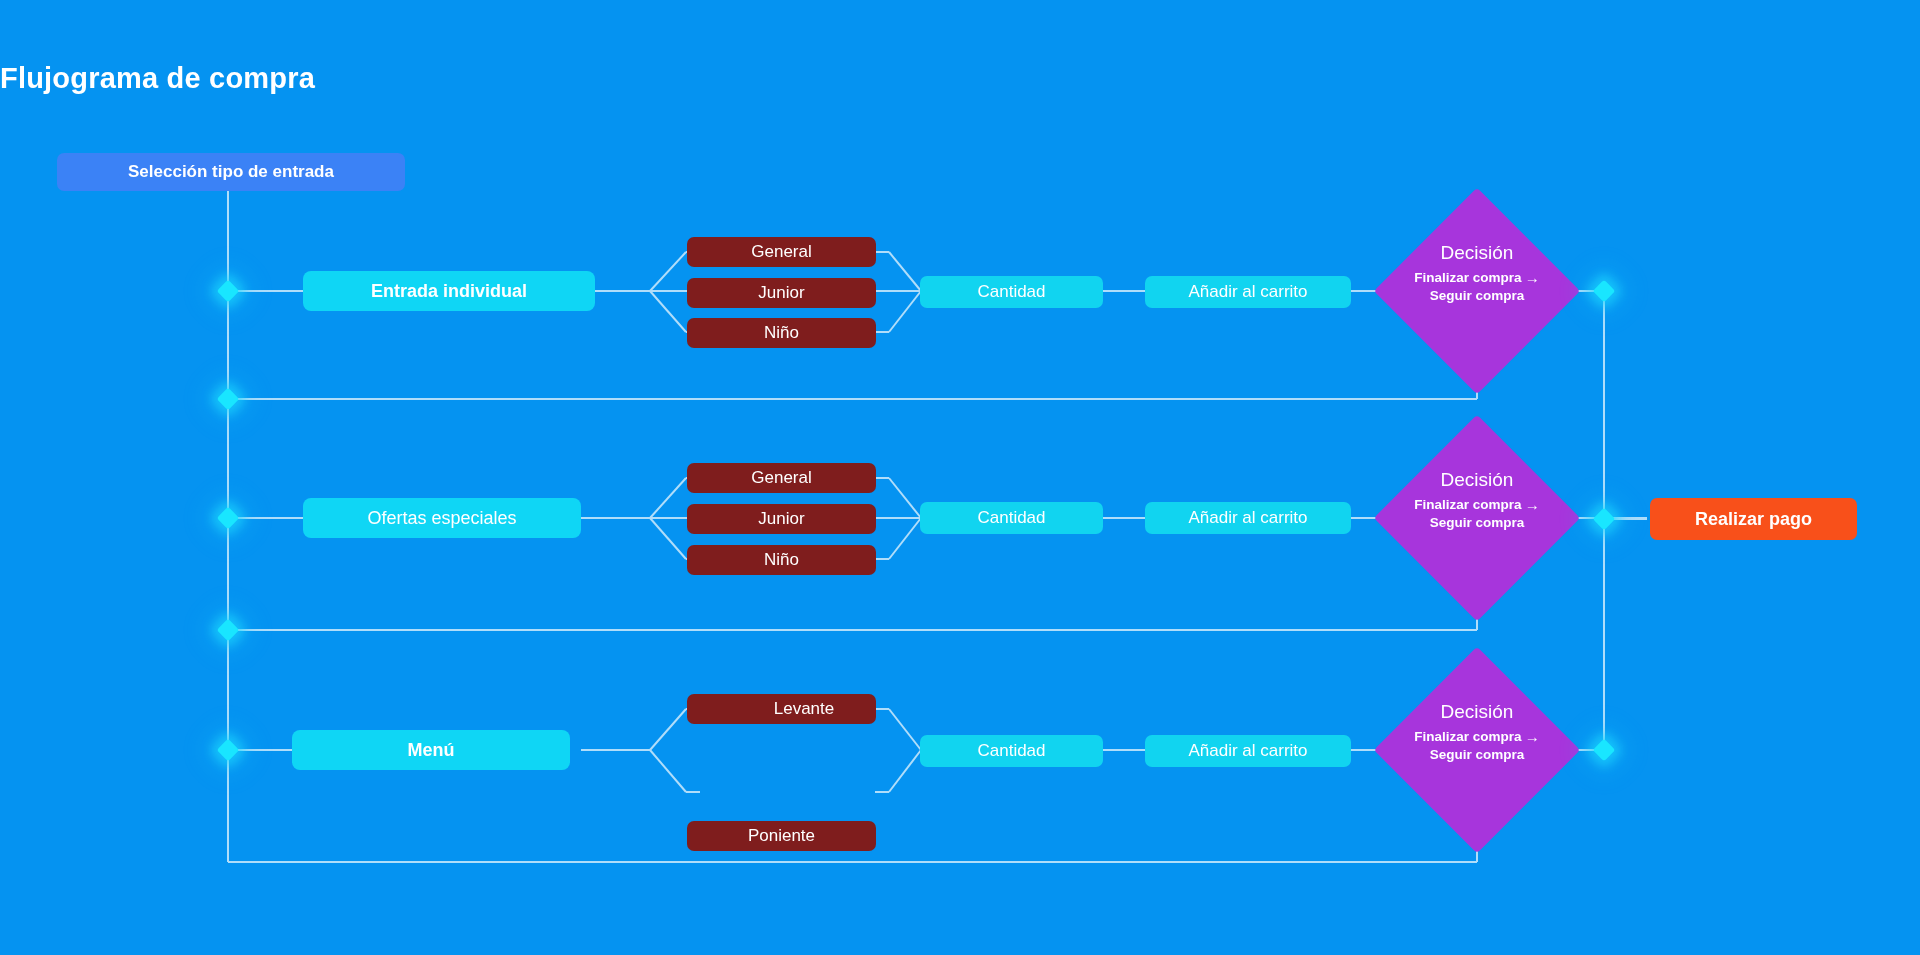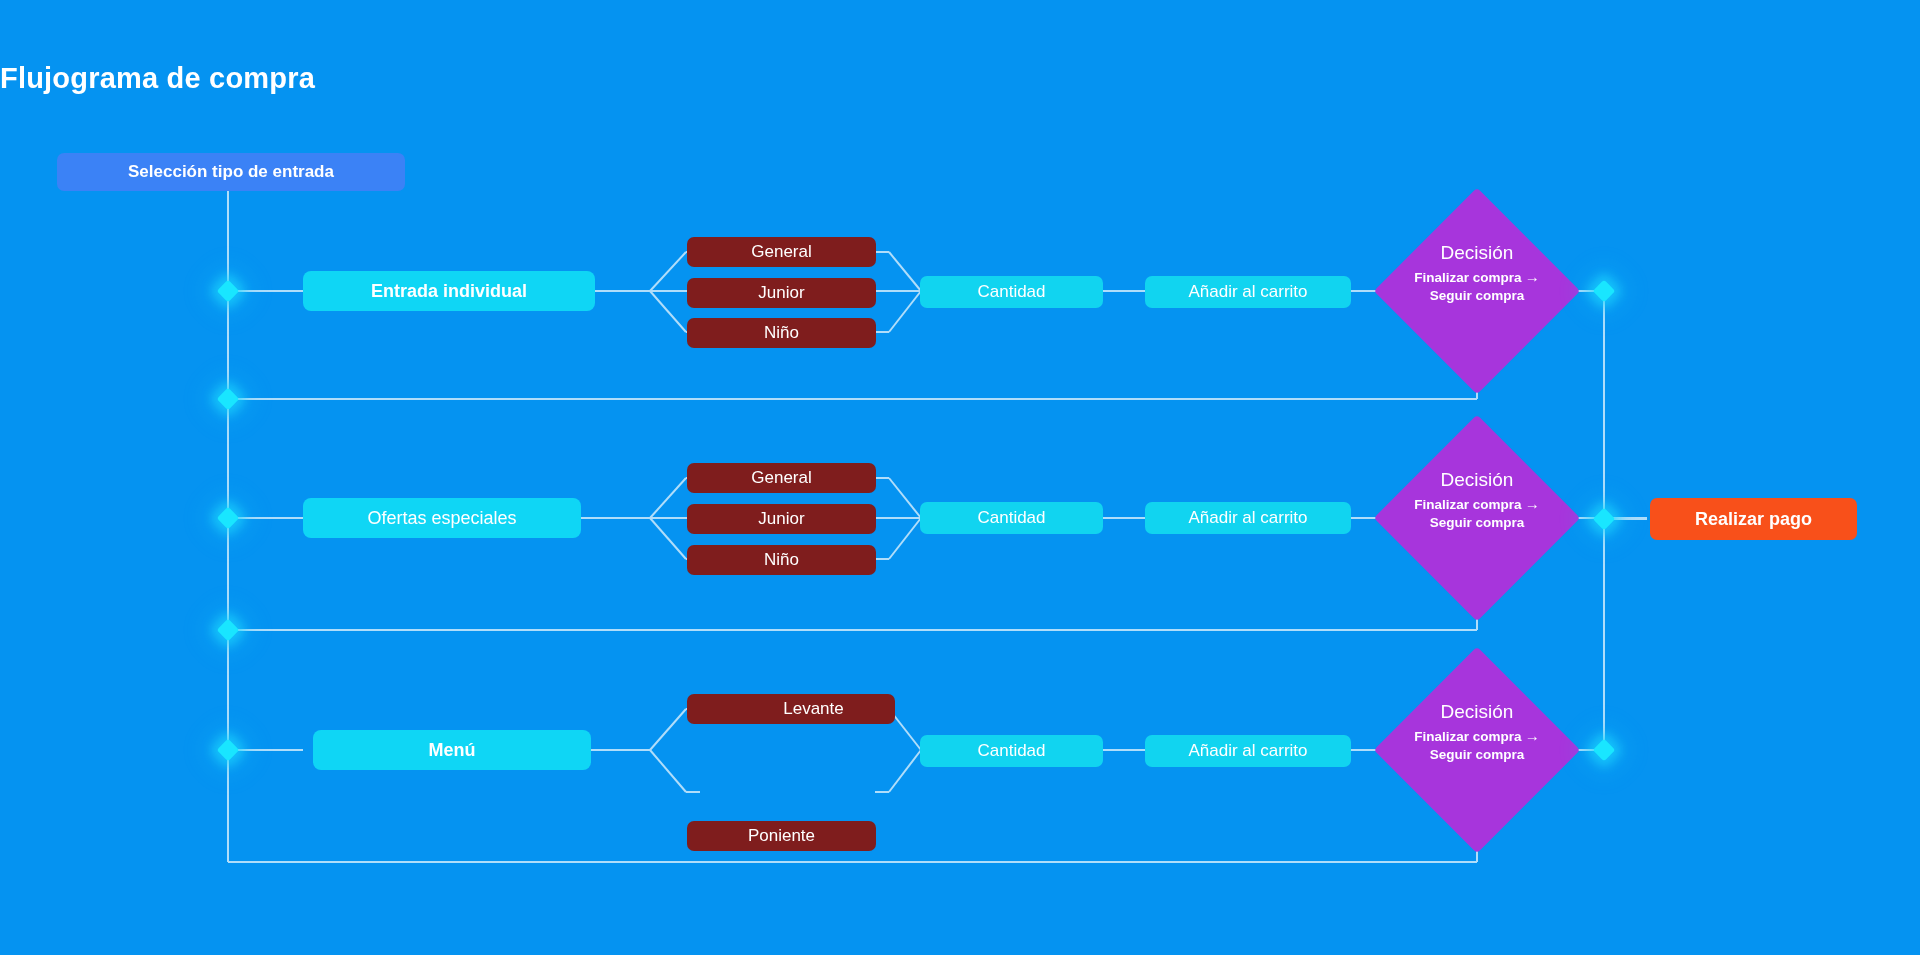--- a/index.html
+++ b/index.html
@@ -80,21 +80,21 @@
   .dlabels{
     position:absolute;
     width:190px;
     text-align:center;
     color:#fff;
     pointer-events:none;
   }
   .dlabels .dtitle{font-size:19px;font-weight:normal;line-height:1.1;}
   .dlabels .drow{
     font-size:13.5px;font-weight:bold;line-height:1.32;
-    display:flex;justify-content:center;gap:2px;
+    display:flex;align-items:center;justify-content:center;gap:2px;
     white-space:nowrap;
   }
   .dlabels .drow .arw{font-size:15px;line-height:1;margin-left:1px;}
   .dlabels .spacer{height:5px;}
 
   
   .junction{
     position:absolute;
     width:16px;height:16px;
     background:#19e6ff;
@@ -232,23 +232,23 @@
     <div class="spacer"></div>
     <div class="drow">
       <span>Finalizar compra</span>
       <span class="arw">→</span>
     </div>
     <div class="drow">
       <span>Seguir compra</span>
     </div>
   </div>
 
-  <div class="node cat" style="left:313px;top:730px;width:278px;">Menú</div>
-
-  <div class="node opt" style="left:687px;top:694px;width:208px;padding-left:45px;">Levante</div>
+  <div class="node cat" style="left:292px;top:730px;width:278px;">Menú</div>
+
+  <div class="node opt" style="left:687px;top:694px;width:189px;padding-left:45px;">Levante</div>
   <div class="node opt" style="left:687px;top:777px;width:189px;margin-top:44px;">Poniente</div>
 
   <div class="node step" style="left:920px;top:735px;width:183px;">Cantidad</div>
   <div class="node step" style="left:1145px;top:735px;width:206px;">Añadir al carrito</div>
 
   <div class="diamond" style="left:1404px;top:677px;"></div>
   <div class="dlabels" style="left:1382px;top:702px;">
     <div class="dtitle">Decisión</div>
     <div class="spacer"></div>
     <div class="drow">

